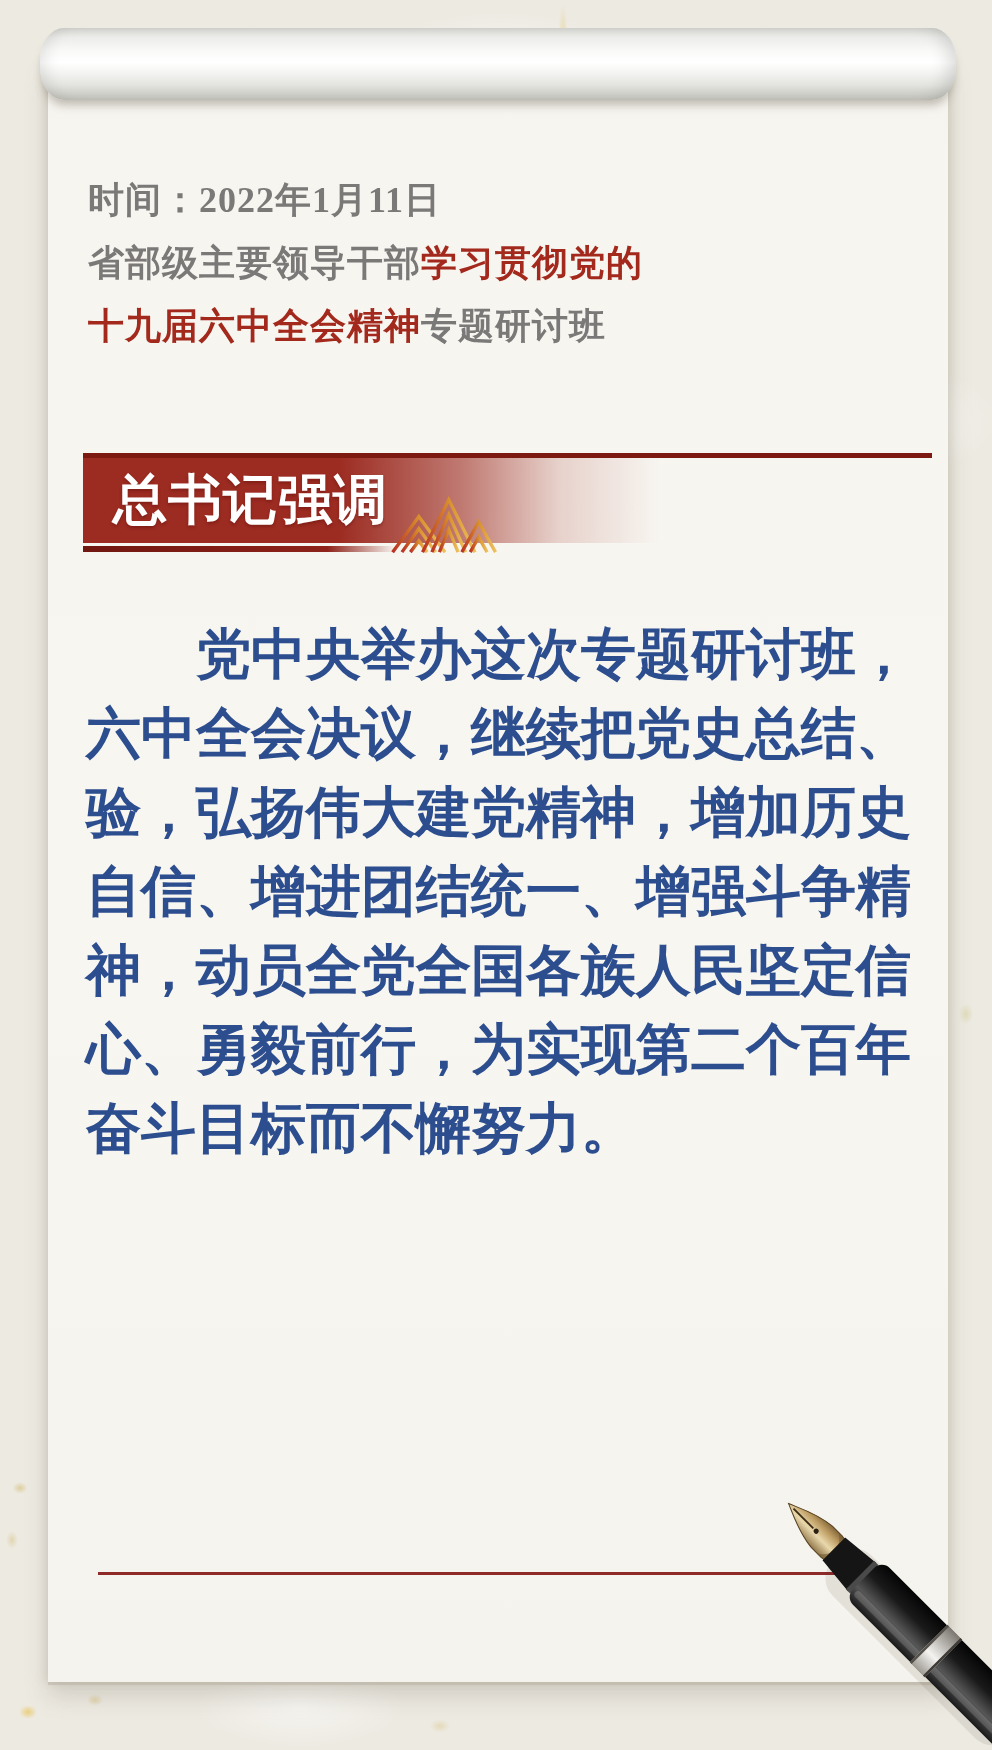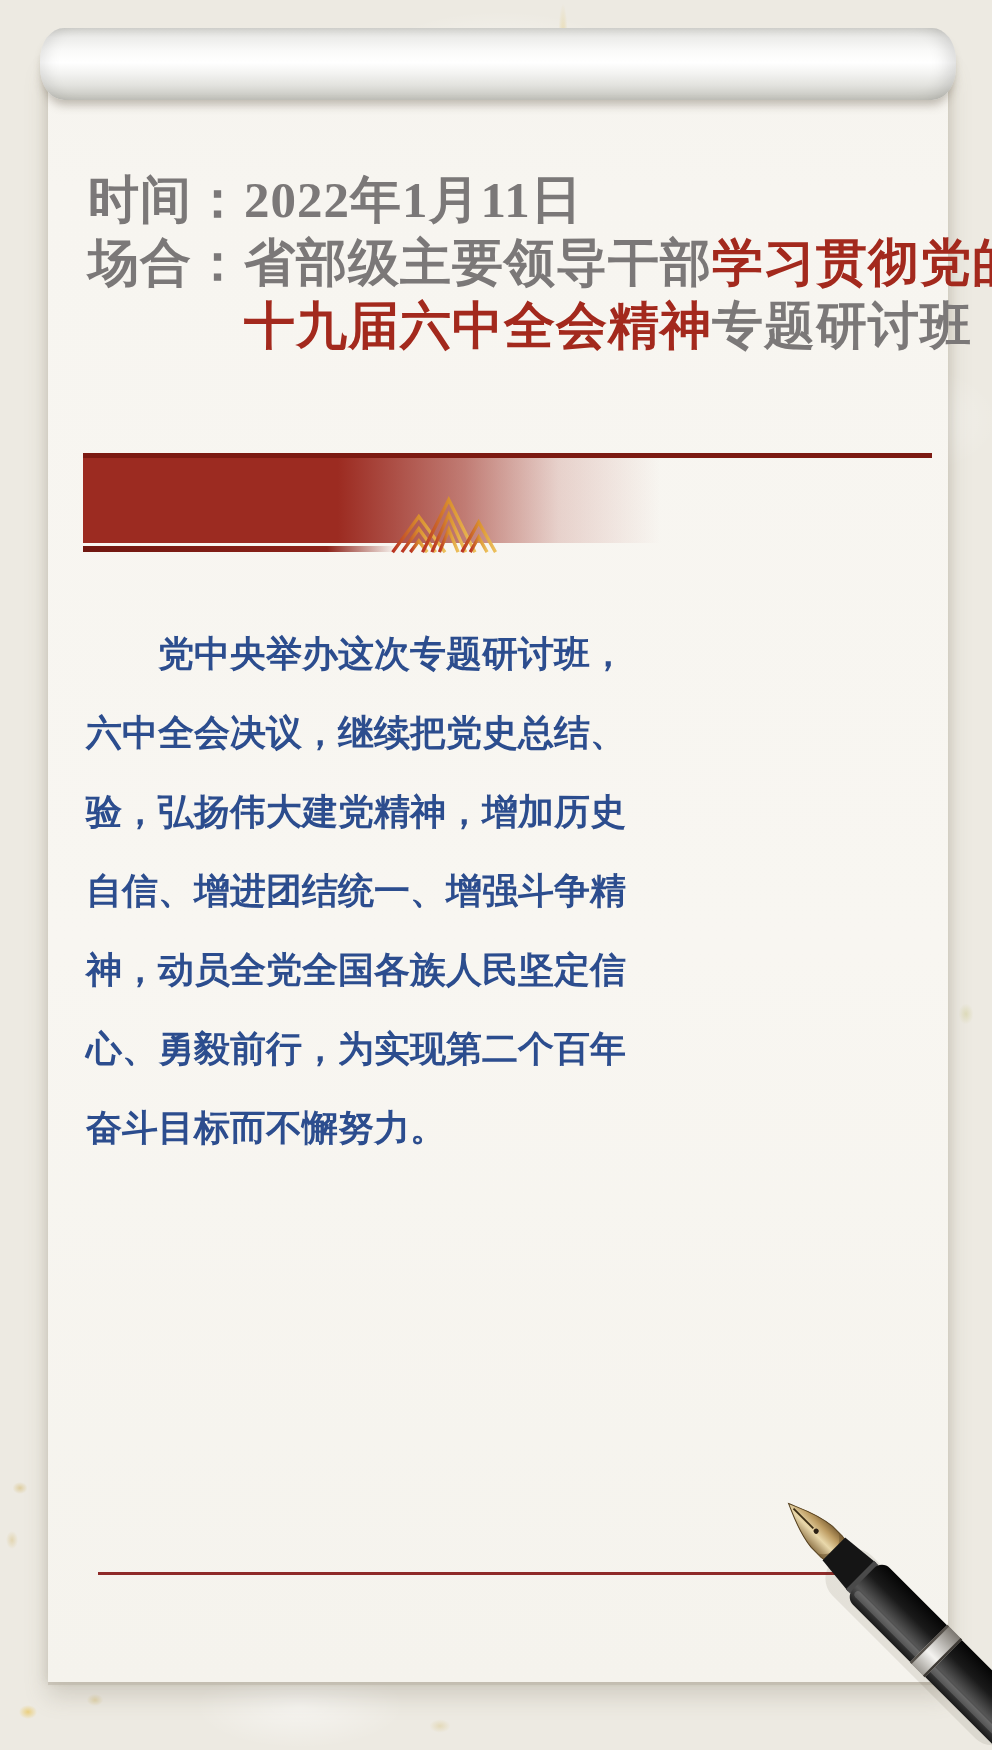--- a/index.html
+++ b/index.html
@@ -30,21 +30,21 @@
   }
   
   .curl{
     position:absolute;left:40px;top:28px;width:916px;height:72px;
     border-radius:24px/32px;
     background:linear-gradient(180deg,#d5d5d1 0%,#ececea 13%,#fafaf9 32%,#ffffff 48%,#f3f3f1 63%,#e3e3df 79%,#cfcfc9 92%,#c3c3bc 100%);
     box-shadow:inset 14px 0 16px -9px rgba(0,0,0,.10), inset -16px 0 18px -9px rgba(0,0,0,.14), 0 8px 10px -3px rgba(85,75,58,.35);
   }
   
   .hline{display:flex;align-items:flex-start;position:absolute;left:88px;width:830px;
-    font-weight:700;font-size:51px;line-height:63px;color:#7b7878;letter-spacing:1px;white-space:nowrap;}
+    font-weight:700;font-size:36px;line-height:63px;color:#7b7878;letter-spacing:1px;white-space:nowrap;}
   .hlabel{flex:0 0 auto;}
   .red{color:#a3291d;margin-top:36px;}
   .occ-lines{display:block;}
   .occ-lines > div{line-height:63px;}
   
   .banner{position:absolute;left:83px;top:453px;width:849px;height:99px;}
   .banner-topline{position:absolute;left:0;top:0;width:100%;height:5px;background:#7c1a12;}
   .banner-body{
     position:absolute;left:0;top:5px;width:100%;height:85px;
     background:linear-gradient(90deg,#9c2b21 0%,#9c2b21 30%,rgba(156,43,33,.60) 45%,rgba(156,43,33,.18) 56%,rgba(156,43,33,0) 68%);
@@ -54,21 +54,21 @@
     background:linear-gradient(90deg,#701710 0%,#8d231a 78%,rgba(141,35,26,0) 100%);
   }
   .banner-title{
     position:absolute;left:30px;top:5px;height:85px;line-height:84px;
     color:#ffffff;font-weight:700;font-size:54px;letter-spacing:1px;white-space:nowrap;
     text-shadow:0 2px 3px rgba(80,10,5,.35);
   }
   .mountains{position:absolute;left:304px;top:43px;width:116px;height:58px;}
   
   .quote{position:absolute;left:86px;top:614px;width:828px;color:#2c4d8e;
-    font-size:36px;line-height:79px;font-weight:600;letter-spacing:0;
+    font-size:55px;line-height:79px;font-weight:600;letter-spacing:0;
     font-family:"DejaVu Serif","Liberation Serif",serif;}
   .quote .qline{white-space:nowrap;height:79px;}
   
   .rule{position:absolute;left:98px;top:1572px;width:752px;height:3px;background:#8e2a28;}
   
   .pen-wrap{position:absolute;left:700px;top:1450px;width:300px;height:310px;}
   .pen-wrap svg{overflow:visible;}
 </style>
 </head>
 <body>
@@ -78,31 +78,31 @@
   <div class="page"></div>
 
   <div class="curl"></div>
 
   <div class="hline" style="top:169px;">
     <span class="hlabel">时间：</span>
       <span>2022年1月11日</span>
   </div>
 
   <div class="hline" style="top:232px;">
-    <span class="hlabel">场合：</span>
     <div class="occ-lines">
       <div><span>省部级主要领导干部</span><span class="red">学习贯彻党的</span></div>
       <div><span class="red">十九届六中全会精神</span><span>专题研讨班</span></div>
     </div>
   </div>
 
   <div class="banner">
     <div class="banner-topline"></div>
     <div class="banner-body"></div>
     <div class="banner-bottom-edge"></div>
+    <div class="banner-title">总书记强调</div>
     <svg class="mountains" viewBox="0 0 116 62">
       <defs>
         <linearGradient id="mg" x1="0" y1="0" x2="1" y2="0">
           <stop offset="0" stop-color="#b93222"></stop>
           <stop offset="0.5" stop-color="#d98f2e"></stop>
           <stop offset="1" stop-color="#ecc15c"></stop>
         </linearGradient>
       </defs>
       <g fill="none" stroke="url(#mg)" stroke-width="3.6">
         <path d="M2,60 L30,22 L58,60"></path>

